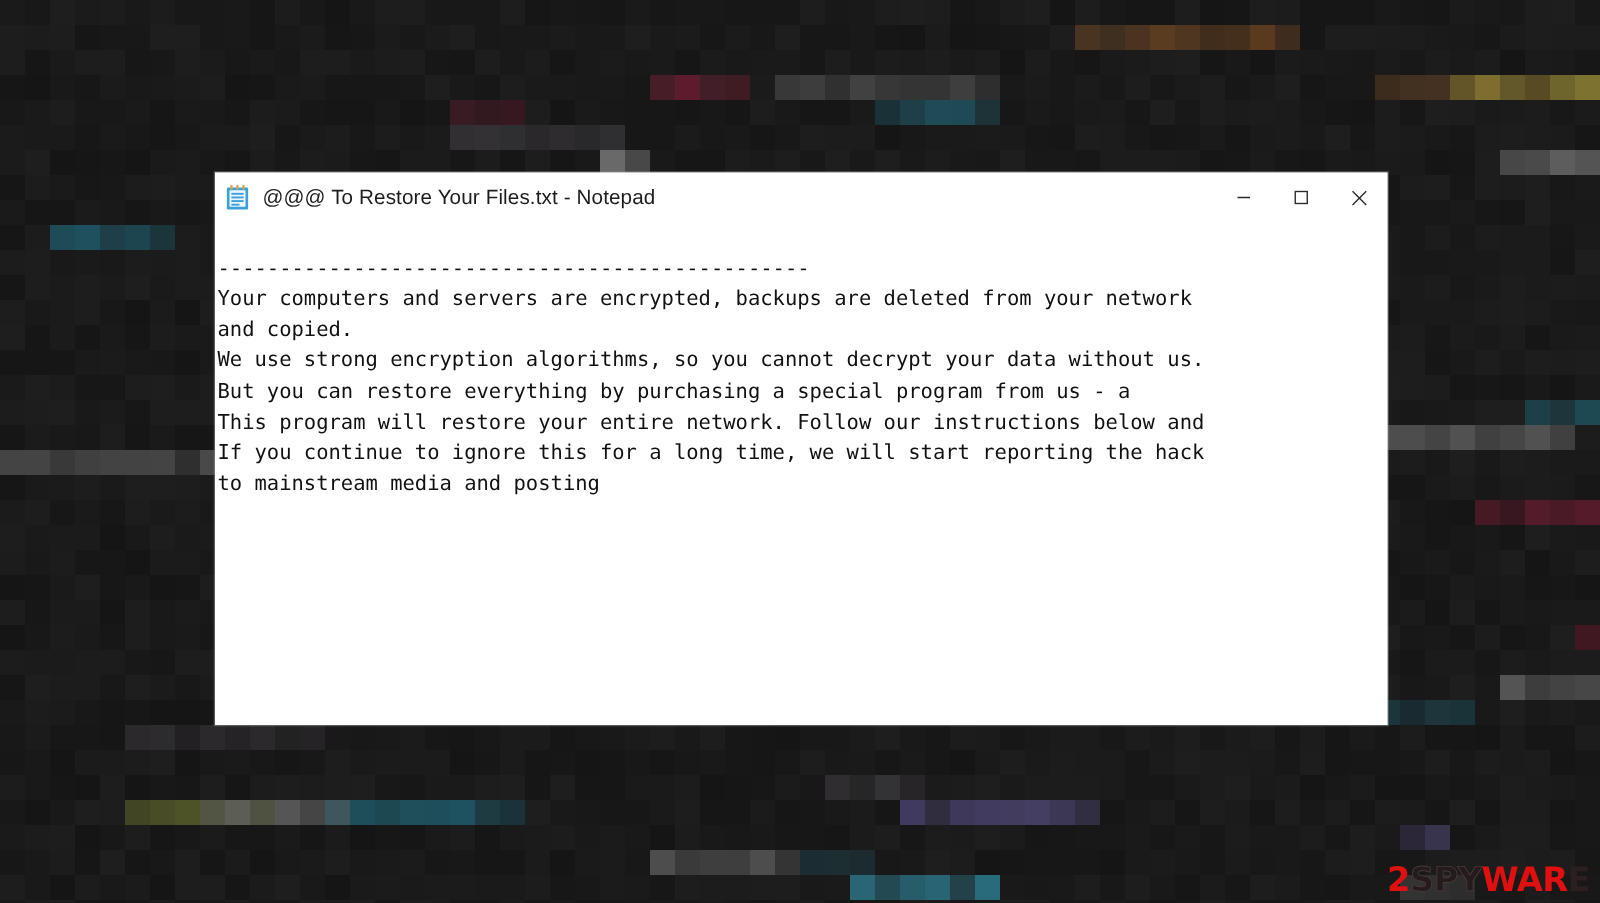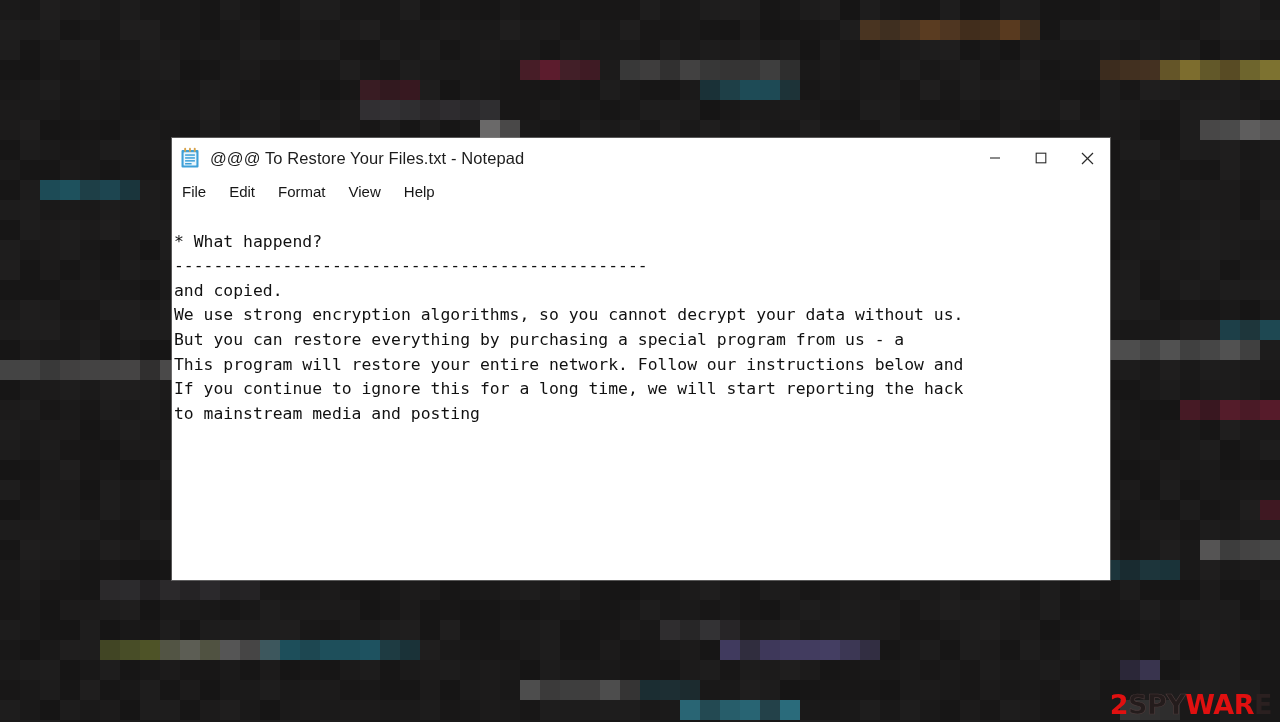--- a/index.html
+++ b/index.html
@@ -2559,32 +2559,25 @@
       </div>
       <div class="win-btn close">
         <svg width="13" height="13" viewBox="0 0 13 13" stroke="#2b2b2b">
           <line x1="1" y1="1" x2="12" y2="12" stroke-width="1.15"></line>
           <line x1="12" y1="1" x2="1" y2="12" stroke-width="1.15"></line>
         </svg>
       </div>
     </div>
   </div>
 
-  <div class="menubar">
-    <div class="menu-item">File</div>
-    <div class="menu-item">Edit</div>
-    <div class="menu-item">Format</div>
-    <div class="menu-item">View</div>
-    <div class="menu-item">Help</div>
-  </div>
 
   <div class="textarea" id="note-text">
       <div class="np-line">&nbsp;</div>
-      <div class="np-line">* What happend?</div>
       <div class="np-line">------------------------------------------------</div>
+      <div class="np-line">Your computers and servers are encrypted, backups are deleted from your network</div>
       <div class="np-line">and copied.</div>
       <div class="np-line">We use strong encryption algorithms, so you cannot decrypt your data without us.</div>
       <div class="np-line">But you can restore everything by purchasing a special program from us - a</div>
       <div class="np-line">This program will restore your entire network. Follow our instructions below and</div>
       <div class="np-line">If you continue to ignore this for a long time, we will start reporting the hack</div>
       <div class="np-line">to mainstream media and posting</div>
     </div>
 
 </div>
 

